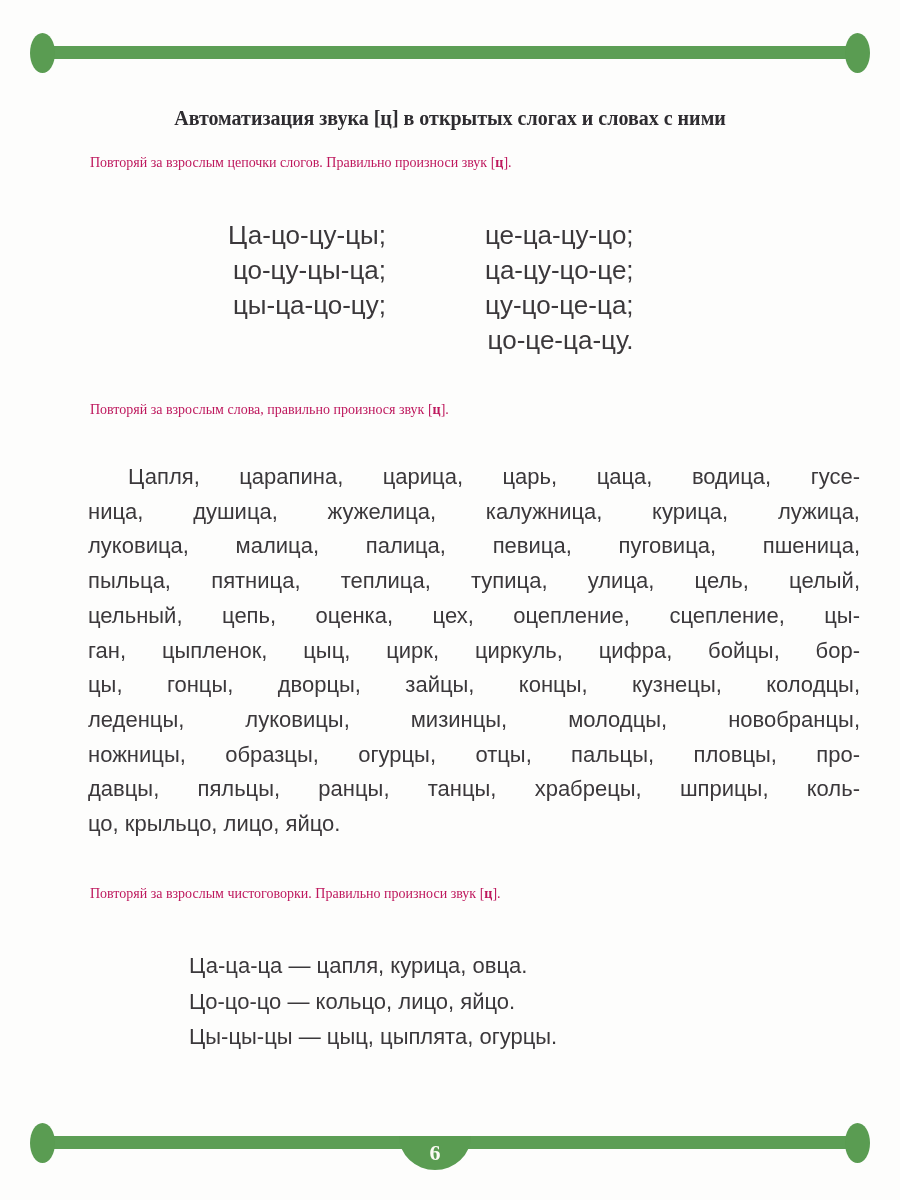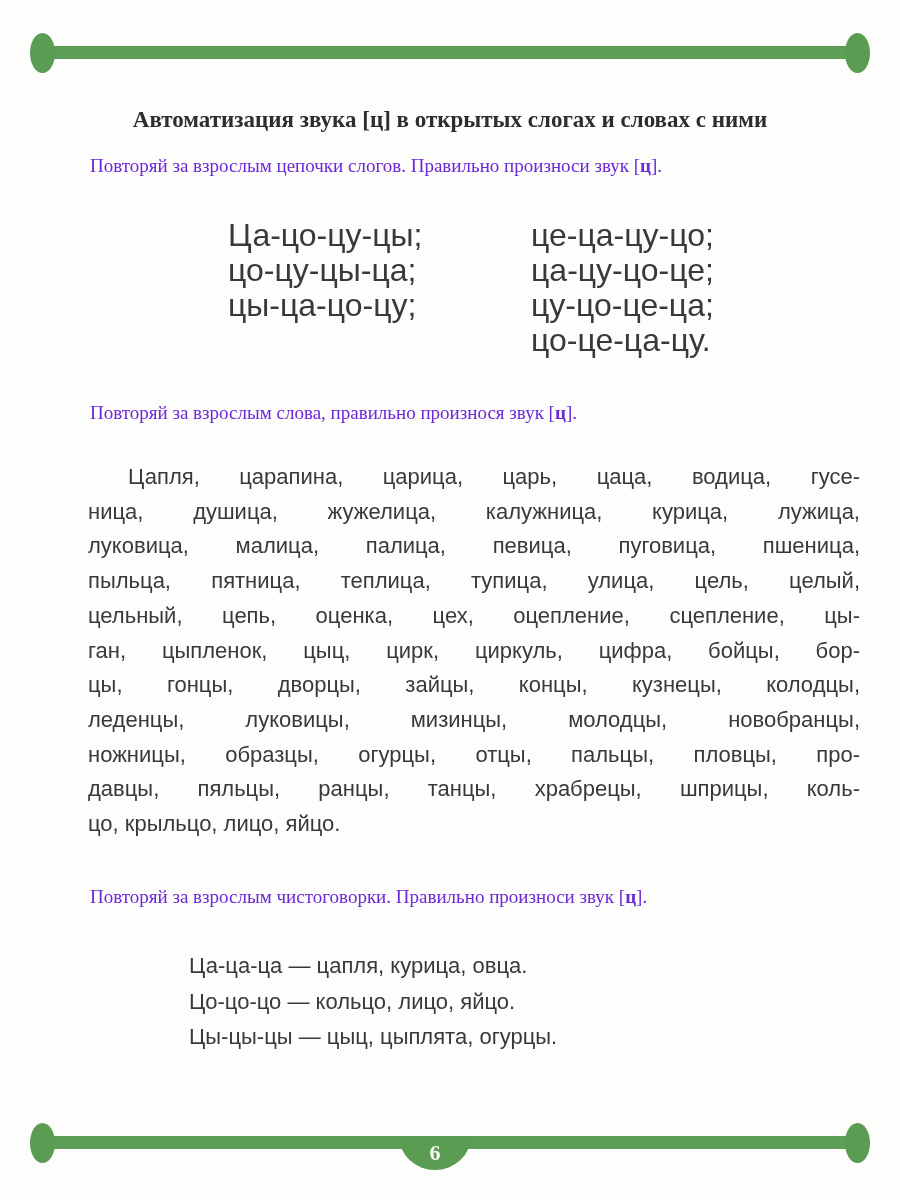--- a/index.html
+++ b/index.html
@@ -27,37 +27,37 @@
       position: absolute; left: 399px; top: 1136px; width: 72px; height: 34px;
       background: #5a9c52;
       border-radius: 0 0 36px 36px / 0 0 34px 34px;
     }
     .page-num {
       position: absolute; left: 399px; top: 1140px; width: 72px; text-align: center;
       font-family: "Liberation Serif", serif; font-weight: bold; font-size: 22px; color: #fbfbf4;
     }
     .title {
       position: absolute; left: 0; top: 107px; width: 900px; text-align: center;
-      font-family: "Liberation Serif", serif; font-weight: bold; font-size: 23px;
+      font-family: "Liberation Serif", serif; font-weight: bold; font-size: 20px;
       color: #2e2c30;
     }
     .instr {
       position: absolute; left: 90px;
-      font-family: "Liberation Serif", serif; font-size: 19px; color: #6d28d9;
+      font-family: "Liberation Serif", serif; font-size: 14px; color: #be185d;
       white-space: nowrap;
     }
     .instr b { font-weight: bold; }
     .sans {
       font-family: "Liberation Sans", sans-serif; color: #3b383b;
     }
     .syll {
-      position: absolute; font-size: 32px; line-height: 35px; white-space: nowrap;
+      position: absolute; font-size: 26px; line-height: 35px; white-space: nowrap; text-align: right;
     }
     .syll-col1 { left: 228px; top: 218px; }
-    .syll-col2 { left: 485px; top: 218px; margin-left: 46px; }
+    .syll-col2 { left: 485px; top: 218px; }
     .words {
       position: absolute; left: 88px; top: 460px; width: 772px;
       font-size: 22px; line-height: 34.7px;
     }
     .words .line {
       display: block; text-align: justify; text-align-last: justify; white-space: nowrap;
       overflow: visible;
     }
     .words .line.first { padding-left: 40px; }
     .words .line.last { text-align-last: left; }

